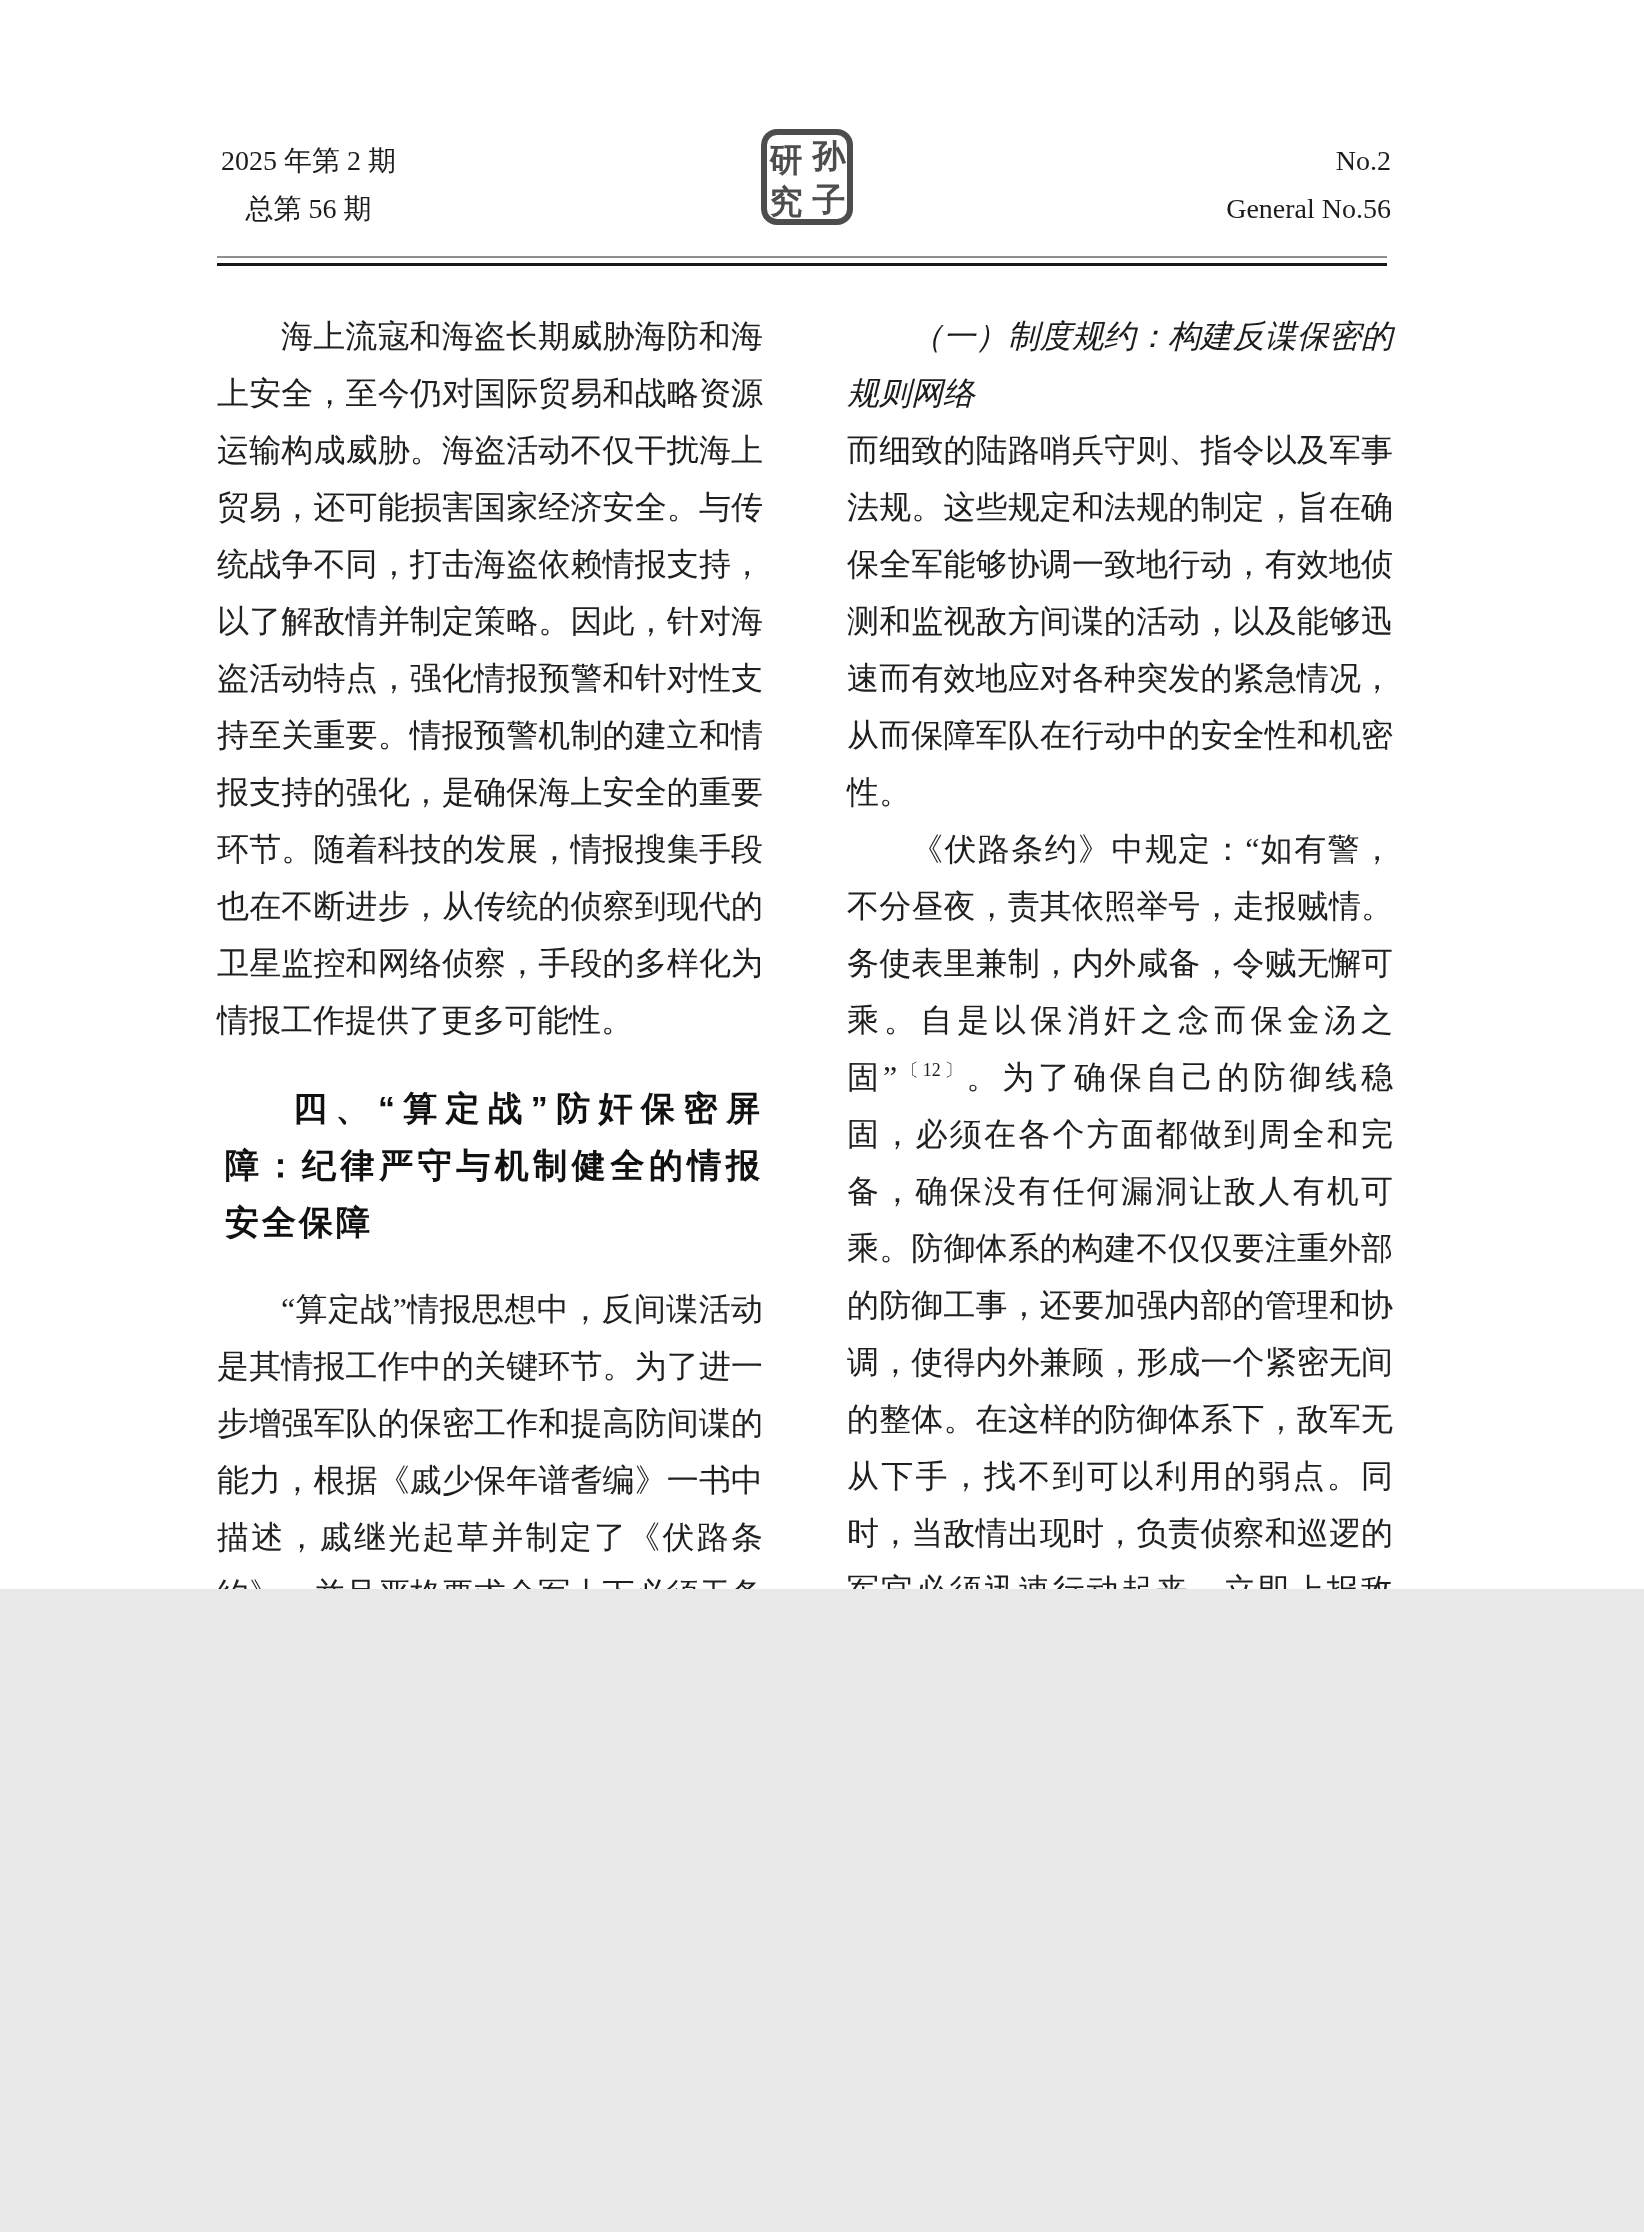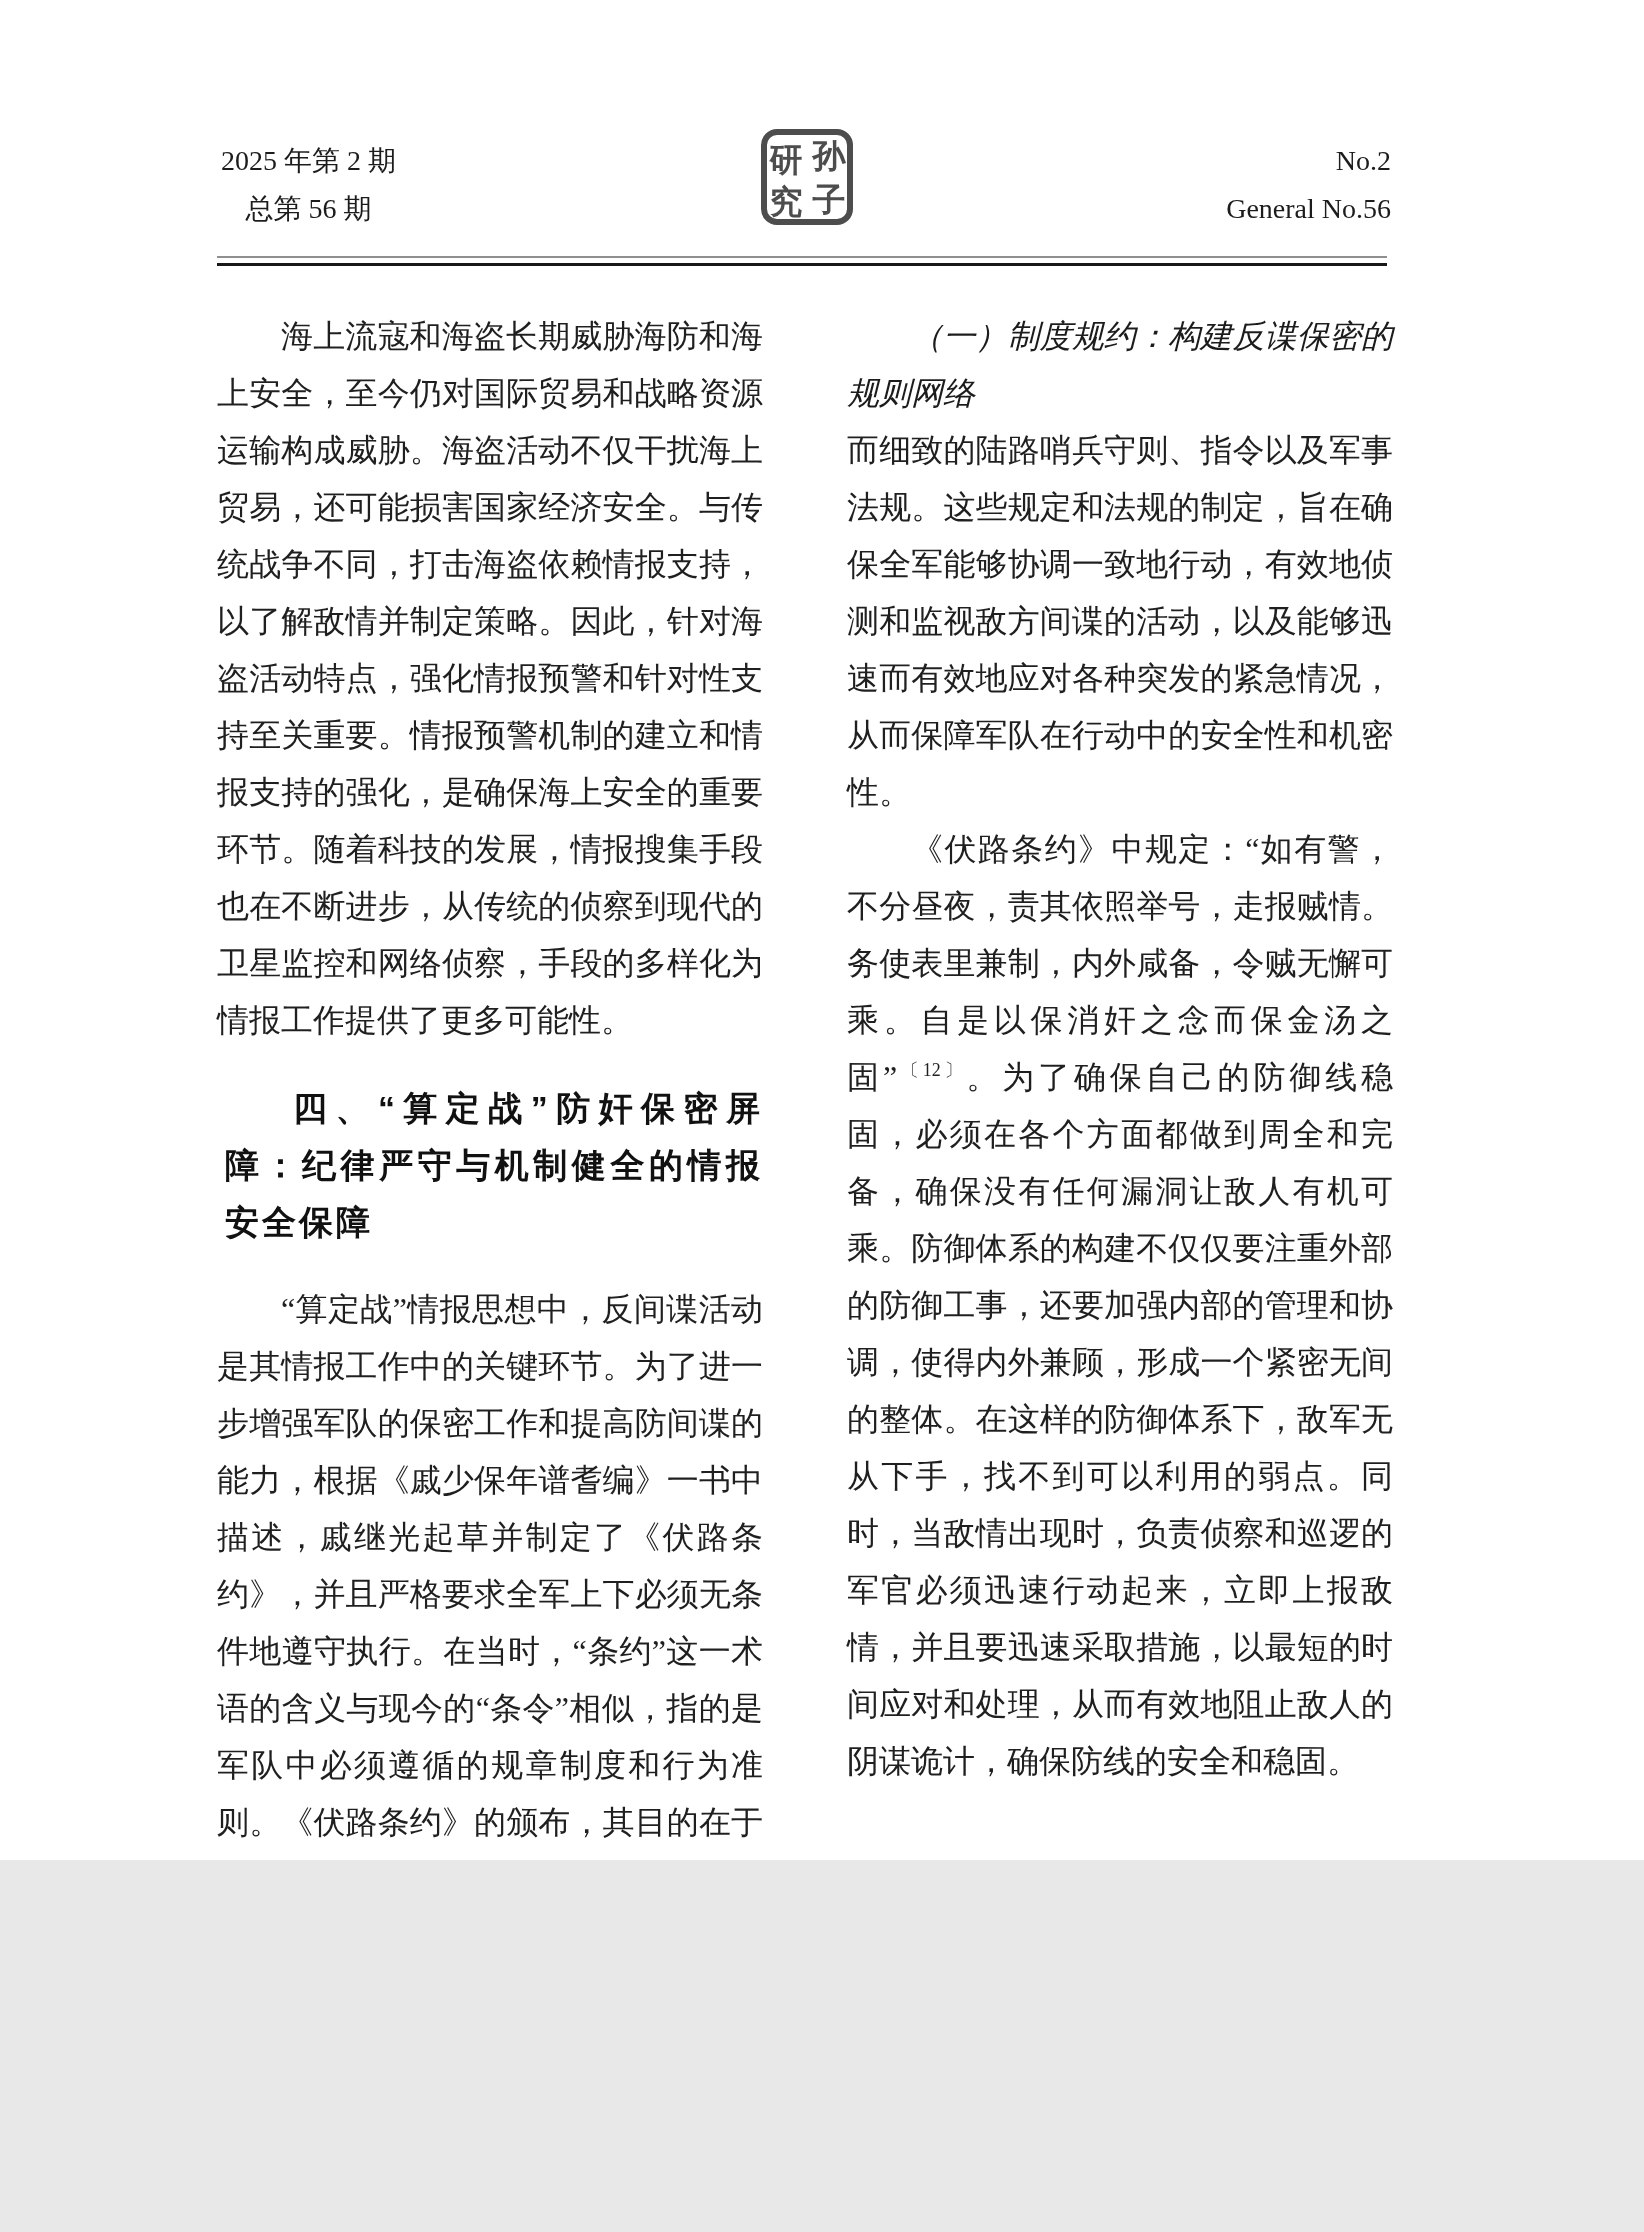--- a/index.html
+++ b/index.html
@@ -1,20 +1,20 @@
 <!DOCTYPE html>
 <html><head>
 <meta charset="utf-8">
 <style>
   * { margin: 0; padding: 0; box-sizing: border-box; }
   html, body { background: #e8e8e8; }
   .page {
     position: relative;
     width: 1645px;
-    height: 1860px;
+    height: 1589px;
     background: #ffffff;
     font-family: "Liberation Serif", "DejaVu Serif", serif;
     color: #1f1f1f;
     overflow: hidden;
   }
   
   .issue-cn {
     position: absolute;
     left: 204px; top: 137px;
     width: 209px;

